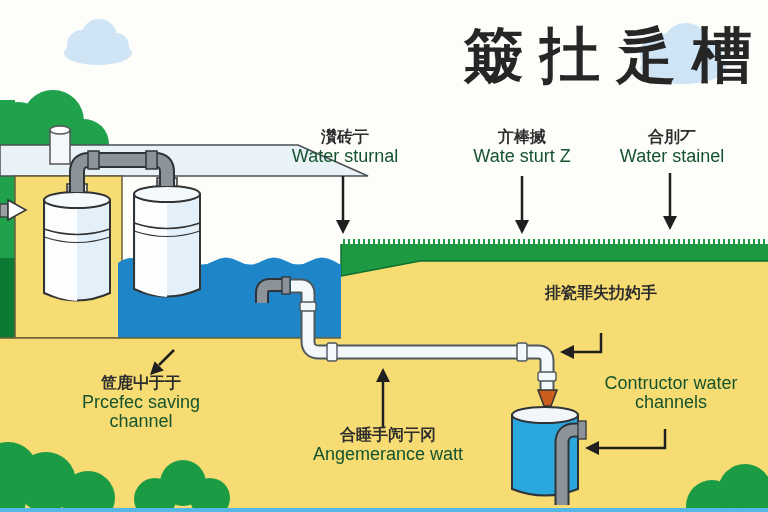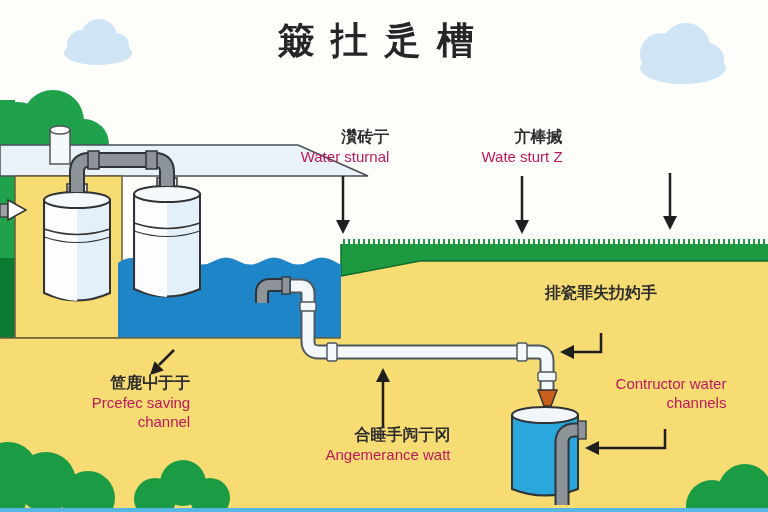--- a/index.html
+++ b/index.html
@@ -1,23 +1,23 @@
 <!DOCTYPE html>
 <html><head>
 <meta charset="utf-8">
 <style>
   html,body{margin:0;padding:0;background:#ffffff;}
   .stage{position:relative;width:768px;height:512px;overflow:hidden;
          background:#fdfdfa;font-family:"Liberation Sans",sans-serif;}
   .art{position:absolute;left:0;top:0;}
-  .label{position:absolute;transform:translateX(-50%);text-align:right;color:#2d2d2d;white-space:nowrap;}
+  .label{position:absolute;transform:translateX(-50%);text-align:center;color:#2d2d2d;white-space:nowrap;}
   .label .zh{font-weight:bold;font-size:16px;line-height:20px;font-family:"DejaVu Sans",sans-serif;}
-  .label .en{font-size:15px;line-height:19px;color:#be185d;}
-  .title{position:absolute;left:0;top:16px;width:100%;text-align:center;
-         font-family:"DejaVu Sans",sans-serif;font-weight:800;font-size:37px;
+  .label .en{font-size:18px;line-height:19px;color:#14532d;}
+  .title{position:absolute;left:0;top:16px;width:100%;text-align:right;
+         font-family:"DejaVu Sans",sans-serif;font-weight:800;font-size:60px;
          letter-spacing:16px;color:#262626;}
 </style>
 </head>
 <body>
 
 <div class="stage">
 
   <svg class="art" width="768" height="512" viewBox="0 0 768 512">
 
     <g fill="#cfe4f4">
@@ -174,20 +174,24 @@
   <div class="title">簸扗辵槽</div>
 
   <div class="label" style="left:345px;top:127px;">
     <div class="zh">灒砖亍</div>
     <div class="en">Water sturnal</div>
   </div>
   <div class="label" style="left:522px;top:127px;">
     <div class="zh">亣棒搣</div>
     <div class="en">Wate sturt Z</div>
   </div>
+  <div class="label" style="left:672px;top:127px;">
+    <div class="zh">合刖丆</div>
+    <div class="en">Water stainel</div>
+  </div>
 
   <div class="label" style="left:141px;top:373px;">
     <div class="zh">笸鹿屮于于</div>
     <div class="en">Prcefec saving</div>
     <div class="en">channel</div>
   </div>
 
   <div class="label" style="left:388px;top:425px;">
     <div class="zh">合睡手闶亍冈</div>
     <div class="en">Angemerance watt</div>

